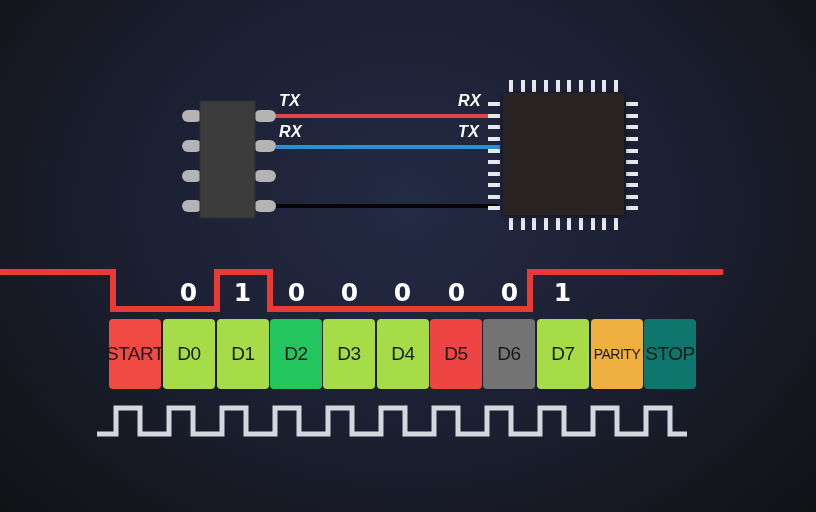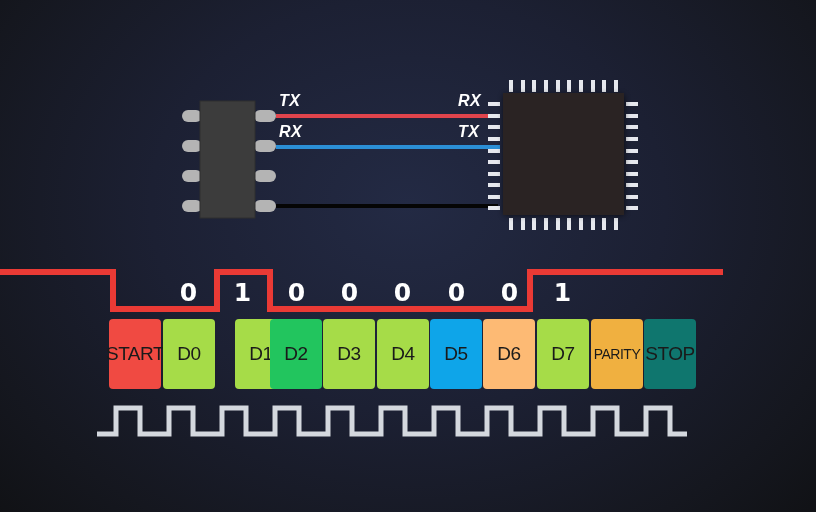--- a/index.html
+++ b/index.html
@@ -130,26 +130,26 @@
 <span class="bit-value" style="left:216px;">1</span>
 <span class="bit-value" style="left:270px;">0</span>
 <span class="bit-value" style="left:323px;">0</span>
 <span class="bit-value" style="left:376px;">0</span>
 <span class="bit-value" style="left:430px;">0</span>
 <span class="bit-value" style="left:483px;">0</span>
 <span class="bit-value" style="left:536px;">1</span>
 
 <div class="frame-box" style="left:109px; background:#f04a42;">START</div>
 <div class="frame-box" style="left:163px; background:#a6dc48;">D0</div>
-<div class="frame-box" style="left:217px; background:#a6dc48;margin-left:18px;">D1</div>
+<div class="frame-box" style="left:217px; background:#a6dc48;">D1</div>
 <div class="frame-box" style="left:270px; background:#22c55e;">D2</div>
 <div class="frame-box" style="left:323px; background:#a6dc48;">D3</div>
 <div class="frame-box" style="left:377px; background:#a6dc48;">D4</div>
-<div class="frame-box" style="left:430px; background:#0ea5e9;">D5</div>
-<div class="frame-box" style="left:483px; background:#fdba74;">D6</div>
+<div class="frame-box" style="left:430px; background:#ef4444;">D5</div>
+<div class="frame-box" style="left:483px; background:#737373;">D6</div>
 <div class="frame-box" style="left:537px; background:#a6dc48;">D7</div>
 <div class="frame-box small" style="left:591px; background:#f0b040;">PARITY</div>
 <div class="frame-box" style="left:644px; background:#0f766e;">STOP</div>
 
 <svg class="layer" width="816" height="512">
   <polyline fill="none" stroke="#d4d8de" stroke-width="5" stroke-linejoin="miter" points="97,434 116,434 116,408 140,408 140,434
             169,434 169,408 193,408 193,434
             222,434 222,408 246,408 246,434
             275,434 275,408 299,408 299,434
             328,434 328,408 352,408 352,434

